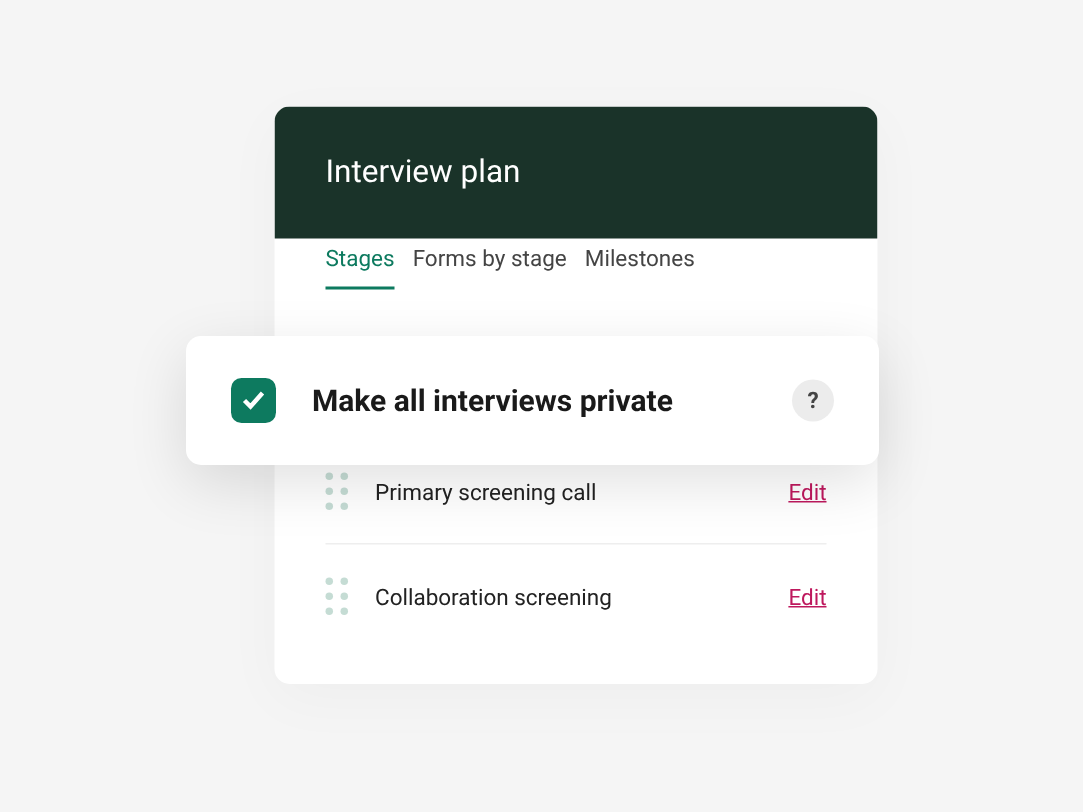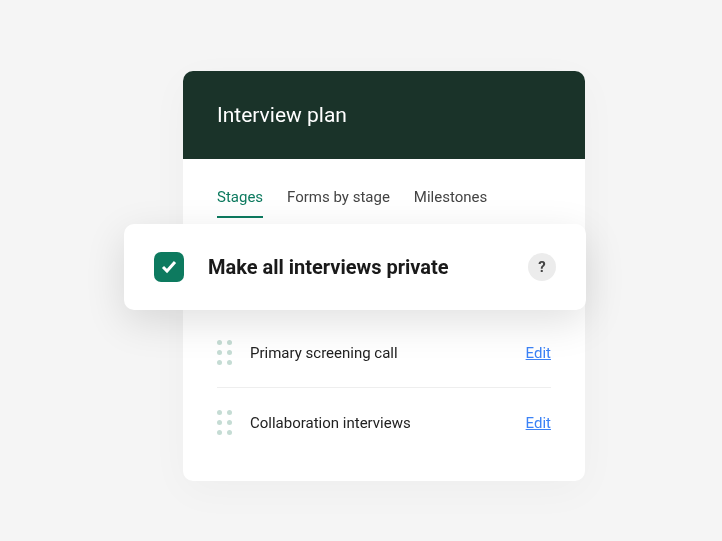--- a/index.html
+++ b/index.html
@@ -26,22 +26,22 @@
       background: #1a3329;
       padding: 32px 34px 32px 34px;
     }
     .card-title {
       color: #fff;
       font-size: 21px;
       font-weight: 400;
     }
     .tabs {
       display: flex;
-      gap: 24px;
-      padding: 29px 34px 0 34px;
+      gap: 12px;
+      padding: 4px 34px 0 34px;
     }
     .tab {
       font-size: 15px;
       color: #444;
       padding-bottom: 10px;
       cursor: pointer;
       border-bottom: 2px solid transparent;
     }
     .tab.active {
       color: #0d7a5f;
@@ -72,21 +72,21 @@
       height: 5px;
       background: #c5dcd4;
       border-radius: 50%;
     }
     .stage-label {
       flex: 1;
       font-size: 15px;
       color: #222;
     }
     .edit-link {
-      color: #3b82f6;
+      color: #be185d;
       font-size: 15px;
       text-decoration: underline;
       cursor: pointer;
       margin-left: 16px;
     }
     .overlay {
       position: absolute;
       left: 124px;
       top: 224px;
       width: 462px;
@@ -163,21 +163,21 @@
     </div>
     <div class="stage-row">
       <div class="drag-handle">
         <div class="drag-dot"></div>
           <div class="drag-dot"></div>
         <div class="drag-dot"></div>
           <div class="drag-dot"></div>
         <div class="drag-dot"></div>
           <div class="drag-dot"></div>
       </div>
-      <div class="stage-label">Collaboration interviews</div>
+      <div class="stage-label">Collaboration screening</div>
       <a class="edit-link">Edit</a>
     </div>
   </div>
 </div>
 
 <div class="overlay">
   <div class="checkbox">
     <svg viewBox="0 0 16 16">
         <path d="M2 8 L6 12 L14 3"></path>
       </svg>

